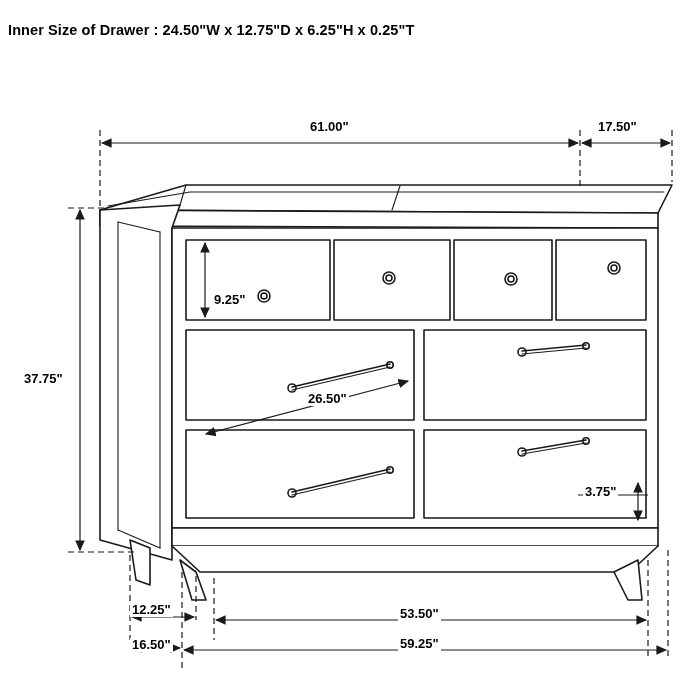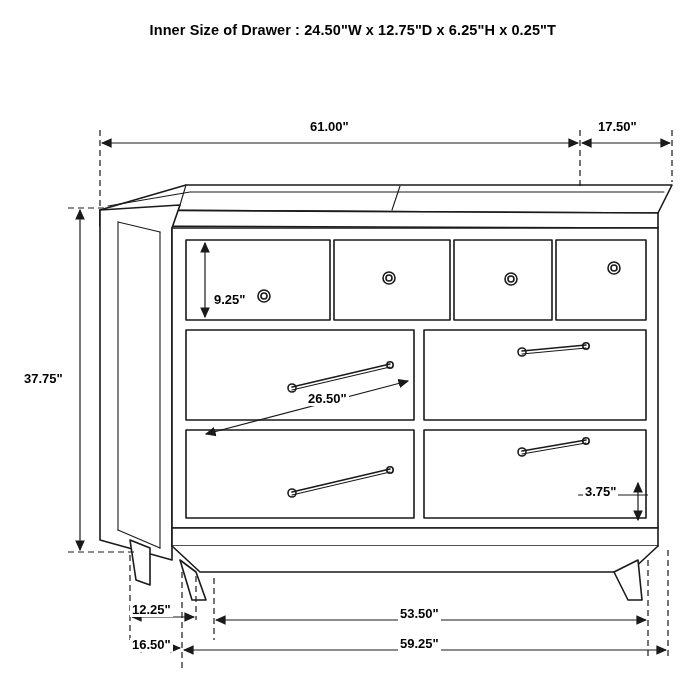--- a/index.html
+++ b/index.html
@@ -16,23 +16,23 @@
     overflow: hidden;
   }
   #root {
     position: relative;
     width: 700px;
     height: 700px;
   }
   .title {
     position: absolute;
     top: 22px;
-    left: 0;
+    left: 8px;
     width: 556px;
-    text-align: right;
+    text-align: left;
     font-size: 14.5px;
     font-weight: bold;
     letter-spacing: 0.1px;
   }
   svg.diagram {
     position: absolute;
     top: 0;
     left: 0;
     width: 700px;
     height: 700px;

